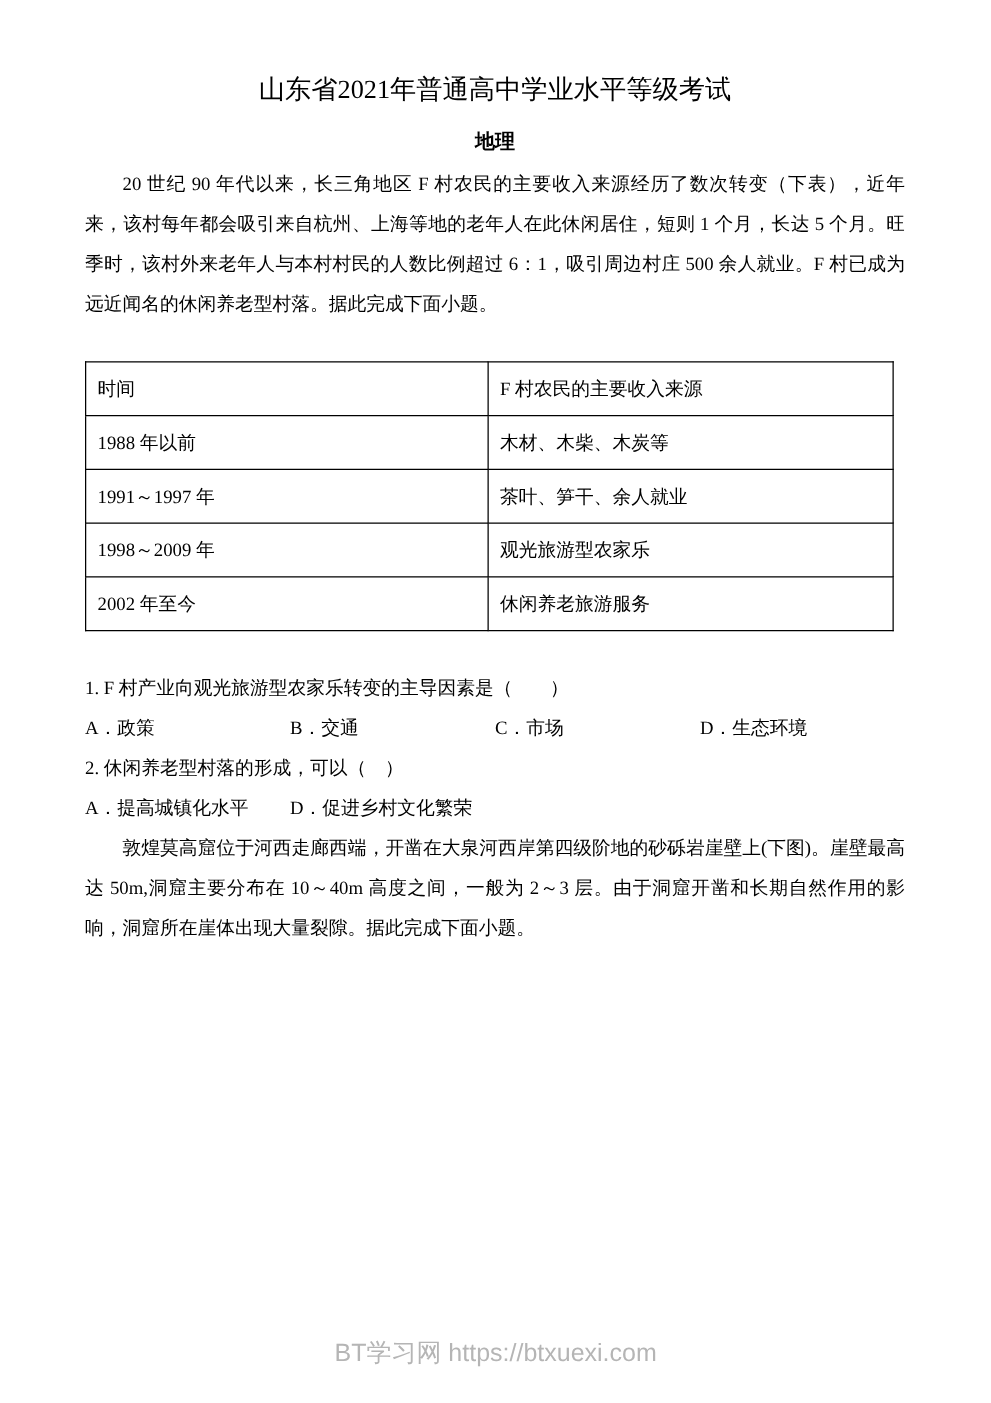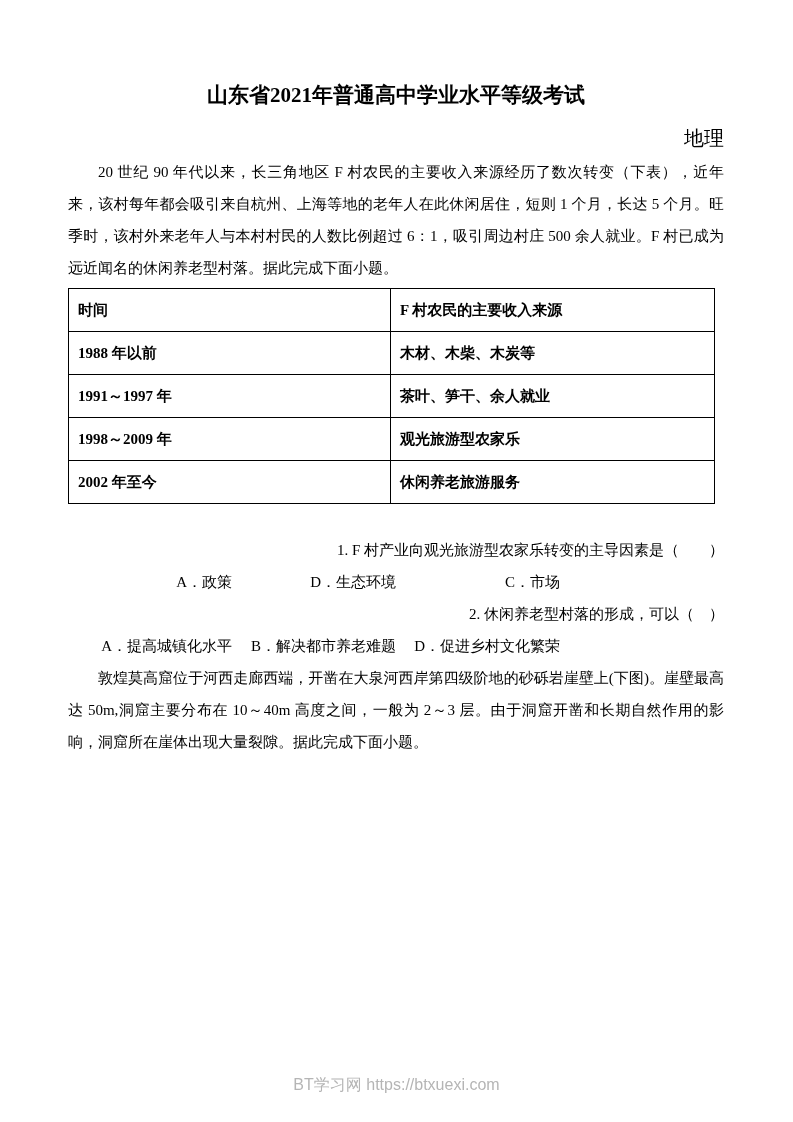--- a/index.html
+++ b/index.html
@@ -11,79 +11,77 @@
     font-family: "Liberation Serif", "DejaVu Serif", serif;
     color: #000000;
     overflow: hidden;
   }
   .page {
     padding: 56px 69px 0 68px;
   }
   .title {
     text-align: center;
     font-size: 21px;
-    font-weight: bold;
+    font-weight: normal;
     line-height: 30px;
-    margin-top: 24px;
   }
   .subject {
-    text-align: right;
-    font-size: 20px;
-    font-weight: normal;
+    text-align: center;
+    font-size: 16px;
+    font-weight: bold;
     margin-top: 14px;
     line-height: 28px;
   }
   .section-heading {
     font-size: 16px;
     font-weight: bold;
     margin-top: 20px;
     line-height: 26px;
   }
   .para {
     font-size: 15px;
     line-height: 32px;
     text-align: justify;
     margin-top: 4px;
   }
   .indent { text-indent: 2em; }
   table.income-table {
     border-collapse: collapse;
     width: 647px;
-    margin-top: 4px;
+    margin-top: 29px;
     table-layout: fixed;
-    font-weight: bold;
   }
   table.income-table td {
     border: 1px solid #000000;
     height: 43px;
     padding: 0 9px;
     font-size: 15px;
     vertical-align: middle;
   }
   td.col-time { width: 322px; }
-  .questions-block { margin-top: 30px; text-align: right; }
+  .questions-block { margin-top: 30px; }
   .q-stem {
     font-size: 15px;
     line-height: 32px;
   }
   .options {
     display: grid;
     grid-template-columns: 1fr 1fr 1fr 1fr;
     font-size: 15px;
     line-height: 32px;
   }
   .option { white-space: nowrap; }
   .passage-2 { margin-top: 0; }
   .footer {
     position: absolute;
     left: 0;
     bottom: 26px;
     width: 100%;
     text-align: center;
-    font-size: 16px;
+    font-size: 20px;
     color: #b5b5b5;
     font-family: "Liberation Sans", sans-serif;
   }
 </style>
 </head>
 <body>
 
 <div class="page">
 
   <h1 class="title">山东省2021年普通高中学业水平等级考试</h1>
@@ -116,30 +114,30 @@
     </tr>
   </tbody>
     </table>
 
   <div class="questions-block">
 
     <div class="question">
       <p class="q-stem">1. F 村产业向观光旅游型农家乐转变的主导因素是（　　）</p>
       <div class="options">
         <span class="option">A．政策</span>
+        <span class="option">B．交通</span>
+        <span class="option">C．市场</span>
         <span class="option">D．生态环境</span>
-        <span class="option">C．市场</span>
       </div>
     </div>
 
     <div class="question">
       <p class="q-stem">2. 休闲养老型村落的形成，可以（　）</p>
       <div class="options">
         <span class="option">A．提高城镇化水平</span>
-        <span class="option">B．解决都市养老难题</span>
         <span class="option">D．促进乡村文化繁荣</span>
       </div>
     </div>
 
   </div>
 
   <p class="para indent passage-2">敦煌莫高窟位于河西走廊西端，开凿在大泉河西岸第四级阶地的砂砾岩崖壁上(下图)。崖壁最高达 50m,洞窟主要分布在 10～40m 高度之间，一般为 2～3 层。由于洞窟开凿和长期自然作用的影响，洞窟所在崖体出现大量裂隙。据此完成下面小题。</p>
 
 </div>
 

